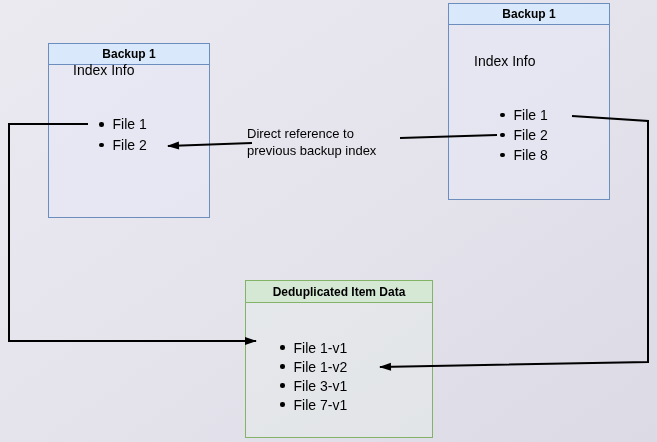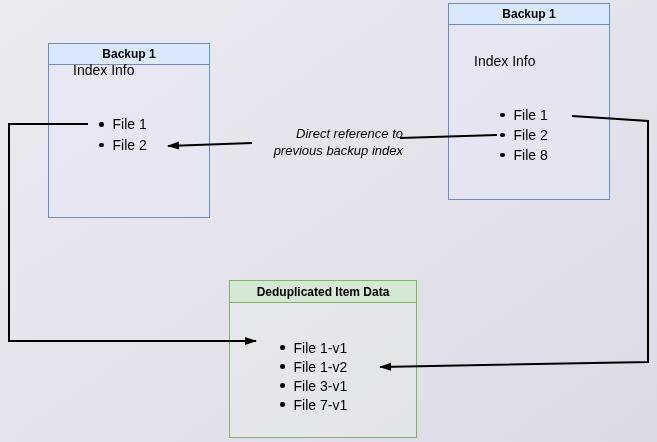--- a/index.html
+++ b/index.html
@@ -12,21 +12,21 @@
   }
   
   .node{position:absolute;box-sizing:border-box;z-index:1;}
   .node .titlebar{
     box-sizing:border-box;width:100%;
     display:flex;align-items:center;justify-content:center;
     font-size:12px;font-weight:bold;
   }
   .blue{border:1.5px solid #6c8ebf;background:rgba(230,232,246,0.55);}
   .blue .titlebar{background:#dae8fc;border-bottom:1.5px solid #6c8ebf;height:21px;}
-  .green{border:1.5px solid #82b366;background:rgba(231,238,233,0.45);}
+  .green{border:1.5px solid #82b366;background:rgba(231,238,233,0.45);margin-left:16px;}
   .green .titlebar{background:#d5e8d4;border-bottom:1.5px solid #82b366;height:22px;}
 
   #backup1{left:48px;top:3px;width:162px;height:175px;margin-top:40px;}
   #backup2{left:448px;top:3px;width:162px;height:197px;}
   #dedup{left:229px;top:280px;width:188px;height:158px;}
 
   .section-label{position:absolute;font-size:14px;line-height:17px;z-index:2;}
   #backup1-label{left:73px;top:62px;}
   #backup2-label{left:474px;top:53px;}
 
@@ -41,24 +41,23 @@
   #list-b1 .li{height:20.5px;}
   #list-b2{left:500px;top:105px;}
   #list-b2 .li{height:20px;}
   #list-dd{left:280px;top:338px;}
   #list-dd .li{height:19px;text-align:right;}
 
   
   svg.edges{position:absolute;left:0;top:0;z-index:2;pointer-events:none;}
 
   .edge-label{
-    position:absolute;left:241px;top:125px;width:162px;
-    text-align:right;font-size:13px;line-height:17px;z-index:4;
+    position:absolute;left:247px;top:125px;width:162px;
+    text-align:left;font-size:13px;line-height:17px;z-index:4;
     white-space:nowrap;
-    font-style:italic;
   }
 </style>
 </head>
 <body>
 
 <div class="canvas">
 
   <div class="node blue" id="backup1">
     <div class="titlebar">Backup 1</div>
   </div>

